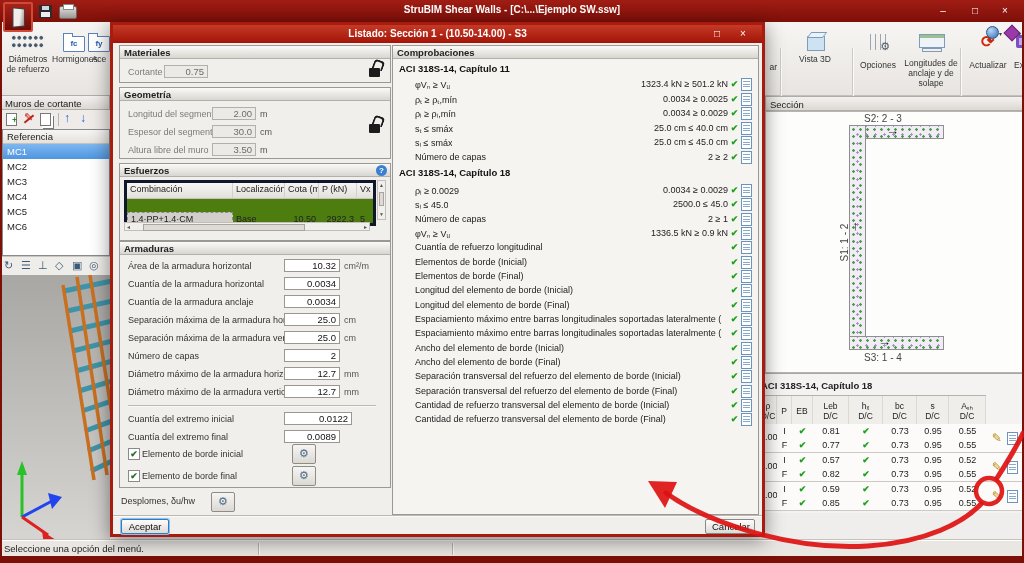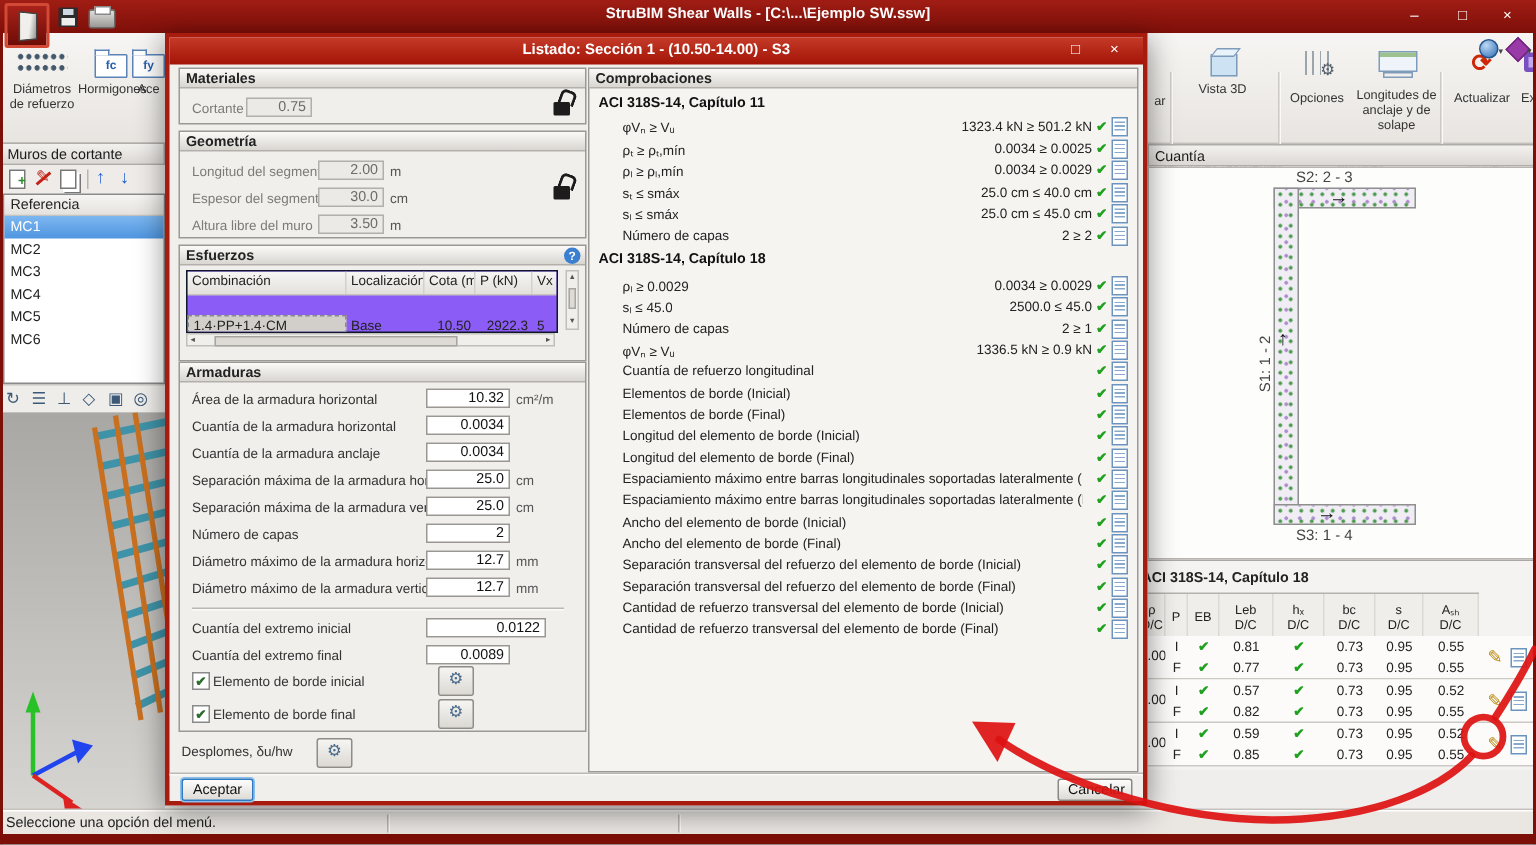--- a/index.html
+++ b/index.html
@@ -111,22 +111,22 @@
   .flab.dis{color:#7d7b77;}
   .inp{position:absolute;height:13px;border:1px solid #9a9792;background:#fff;
        font:9.5px "Liberation Sans",sans-serif;text-align:right;padding:0 3px;box-sizing:border-box;color:#111;}
   .inp.dis{background:#eceae6;color:#6e6c68;border-color:#b3b0ab;}
   .unit{position:absolute;font-size:9px;color:#555;}
   .lock{position:absolute;width:11px;height:9px;background:#1c1c1c;border-radius:1px;}
   .lock::before{content:"";position:absolute;width:7px;height:8px;border:2px solid #1c1c1c;border-bottom:none;
                 border-radius:4px 4px 0 0;left:4px;top:-8px;transform:rotate(20deg);}
   .helpdot{position:absolute;width:11px;height:11px;border-radius:50%;background:#3a7fd0;color:#fff;
            font-size:8px;font-weight:bold;text-align:center;line-height:11px;}
-  .etable{position:absolute;left:4px;top:16px;width:246px;height:40px;background:#8b5cf6;
-          border:1px solid #0f172a;overflow:hidden;}
+  .etable{position:absolute;left:4px;top:16px;width:246px;height:40px;background:#4d7c0f;
+          border:3px solid #0f172a;overflow:hidden;}
   .ehead{display:flex;height:15px;background:linear-gradient(#f7f6f4,#e3e0dc);border-bottom:1px solid #c6c3bf;}
   .ehc{font-size:9px;color:#222;padding:1px 3px;border-right:1px solid #d4d1cd;box-sizing:border-box;
        white-space:nowrap;overflow:hidden;}
   .erow{display:flex;height:15px;align-items:center;}
   .ecell{font-size:9px;padding:0 3px;box-sizing:border-box;white-space:nowrap;overflow:hidden;margin-top:24px;}
   .num{text-align:right;}
   .selcell{background:#d2cfca;border:1px dashed #8a8a8a;}
   .vscroll{position:absolute;right:4px;top:16px;width:9px;height:40px;background:#f1efec;border:1px solid #c2bfba;box-sizing:border-box;}
   .hscroll{position:absolute;left:4px;top:58px;width:246px;height:9px;background:#f1efec;border:1px solid #c2bfba;box-sizing:border-box;}
   .sthumb{position:absolute;background:#dedbd6;border:1px solid #a8a5a0;}
@@ -277,21 +277,21 @@
     <svg style="position:absolute;left:2px;top:180px" width="70" height="85">
       <line x1="20" y1="62" x2="20" y2="18" stroke="#28c128" stroke-width="3"></line>
       <polygon points="15,20 25,20 20,6" fill="#28c128"></polygon>
       <line x1="20" y1="62" x2="50" y2="46" stroke="#2244ee" stroke-width="3"></line>
       <polygon points="46,38 50,54 60,42" fill="#2244ee"></polygon>
       <line x1="20" y1="62" x2="46" y2="80" stroke="#dd2222" stroke-width="3"></line>
       <polygon points="40,76 42,90 54,85" fill="#dd2222"></polygon>
     </svg>
   </div>
 
-  <div class="panel-h" style="left:765px;top:96px;width:259px;height:15px">Cuantía</div>
+  <div class="panel-h" style="left:765px;top:96px;width:259px;height:15px">Sección</div>
   <div class="secbody">
     <div class="cshape" style="left:83px;top:13px;width:95px;height:14px"></div>
     <div class="cshape" style="left:83px;top:13px;width:17px;height:225px"></div>
     <div class="cshape" style="left:83px;top:224px;width:95px;height:14px"></div>
     <div class="seclab" style="left:98px;top:1px">S2: 2 - 3</div>
     <span class="secarrow" style="left:120px;top:13px">→</span>
     <div class="seclab" style="left:46px;top:112px;width:64px;transform:rotate(-90deg)">S1: 1 - 2</div>
     <span class="secarrow" style="left:86px;top:108px">↑</span>
     <div class="seclab" style="left:98px;top:240px">S3: 1 - 4</div>
     <span class="secarrow" style="left:112px;top:224px">→</span>
@@ -510,21 +510,21 @@
         <span class="flab" style="left:8px;top:109px">Número de capas</span>
         <input class="inp" style="left: 164px; top: 107px; width: 56px;" value="2">
         <span class="flab" style="left:8px;top:127px">Diámetro máximo de la armadura horizontal</span>
         <input class="inp" style="left: 164px; top: 125px; width: 56px;" value="12.7">
         <span class="unit" style="left:224px;top:127px">mm</span>
         <span class="flab" style="left:8px;top:145px">Diámetro máximo de la armadura vertical</span>
         <input class="inp" style="left: 164px; top: 143px; width: 56px;" value="12.7">
         <span class="unit" style="left:224px;top:145px">mm</span>
         <div class="sepline" style="left:8px;right:14px;top:163px"></div>
         <span class="flab" style="left:8px;top:172px">Cuantía del extremo inicial</span>
-        <input class="inp" style="left: 164px; top: 170px; width: 80px;" value="0.0122">
+        <input class="inp" style="left: 164px; top: 170px; width: 68px;" value="0.0122">
         <span class="flab" style="left:8px;top:190px">Cuantía del extremo final</span>
         <input class="inp" style="left: 164px; top: 188px; width: 56px;" value="0.0089">
         <span class="cbx" style="left:8px;top:206px">✔</span>
         <span class="flab" style="left:22px;top:207px">Elemento de borde inicial</span>
         <span class="gbtn" style="left:172px;top:202px">⚙</span>
         <span class="cbx" style="left:8px;top:228px">✔</span>
         <span class="flab" style="left:22px;top:229px">Elemento de borde final</span>
         <span class="gbtn" style="left:172px;top:224px">⚙</span>
       </div>
 

